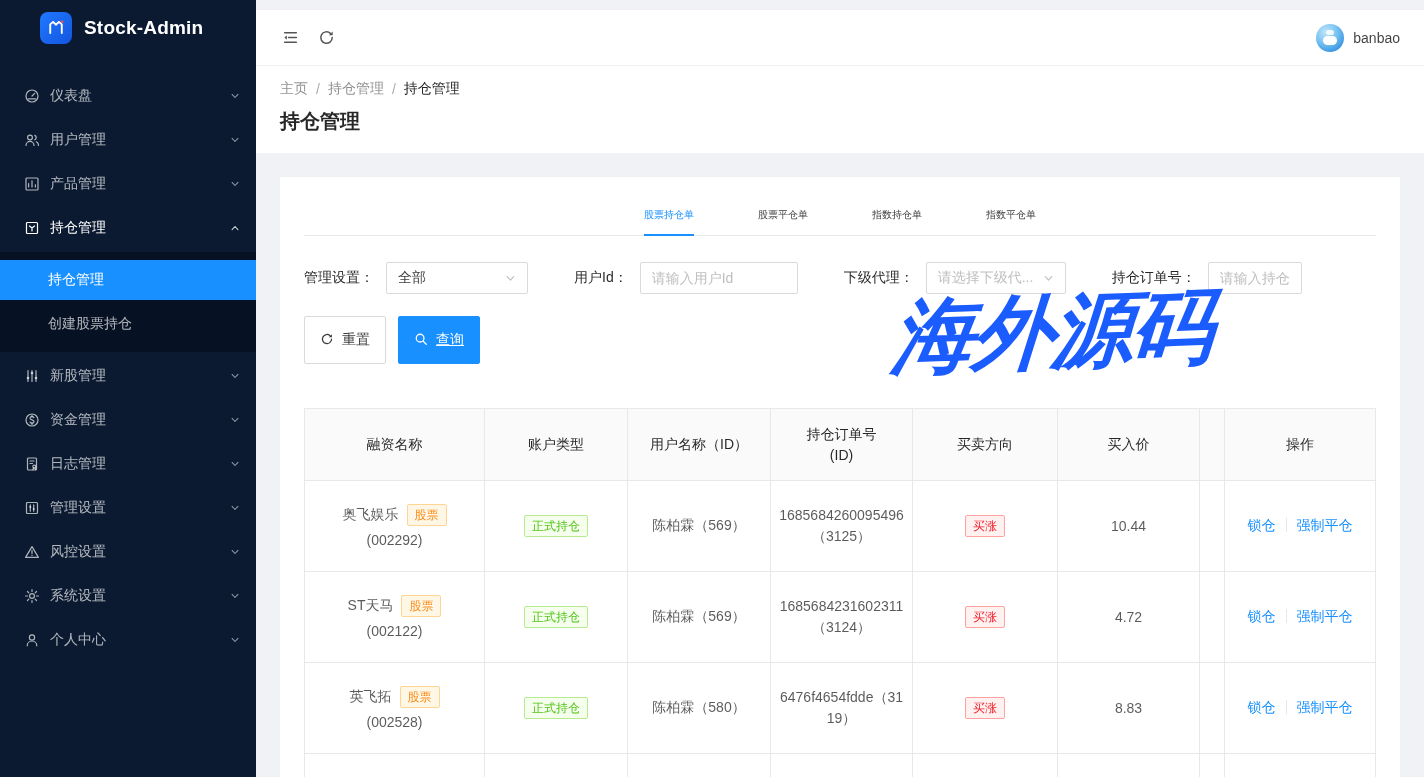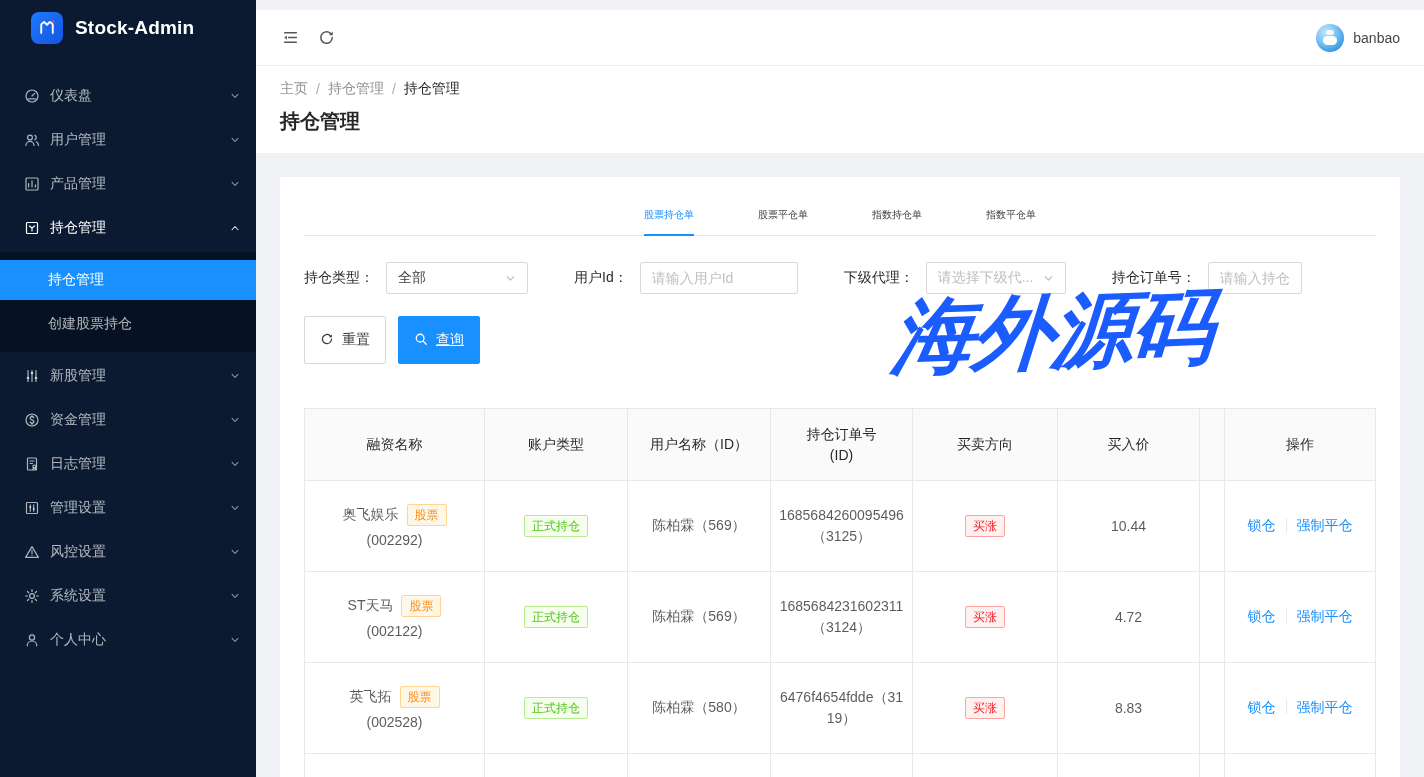--- a/index.html
+++ b/index.html
@@ -1,21 +1,21 @@
 <!DOCTYPE html>
 <html><head>
 <meta charset="utf-8">
 <style>
   * { margin:0; padding:0; box-sizing:border-box; }
   html,body { width:1424px; height:777px; overflow:hidden; }
   body { font-family:"Liberation Sans","DejaVu Sans",sans-serif; display:flex; background:#f0f2f5; font-size:14px; }
 
   
   .sidebar { width:256px; min-width:256px; background:#0b1a31; color:rgba(255,255,255,0.68); display:flex; flex-direction:column; overflow:hidden; }
-  .logo-row { height:56px; display:flex; align-items:center; gap:12px; padding-left:31px; flex-shrink:0; }
+  .logo-row { height:56px; display:flex; align-items:center; gap:12px; padding-left:40px; flex-shrink:0; }
   .logo-box { width:32px; height:32px; border-radius:8px; background:linear-gradient(135deg,#2079ff,#1355e0); display:flex; align-items:center; justify-content:center; }
   .logo-box svg { width:26px; height:26px; }
   .logo-title { color:#fff; font-size:19px; font-weight:700; letter-spacing:.2px; }
   .menu { padding-top:16px; flex:1; }
   .menu-item { height:40px; margin:4px 0; display:flex; align-items:center; padding:0 16px 0 24px; cursor:pointer; font-size:14px; }
   .menu-item.active { color:#fff; }
   .mi-icon { width:16px; height:16px; margin-right:10px; display:inline-flex; }
   .mi-icon svg { width:16px; height:16px; }
   .mi-label { flex:1; }
   .mi-chevron { width:10px; height:10px; display:inline-flex; opacity:.8; }
@@ -327,21 +327,21 @@
 
   <div class="tab">股票平仓单</div>
 
   <div class="tab">指数持仓单</div>
 
   <div class="tab">指数平仓单</div>
 </div>
 
       <div class="filters">
         <div class="filter-item">
-          <span class="filter-label">持仓类型：</span>
+          <span class="filter-label">管理设置：</span>
           <div class="select w-select1">
             <span class="sel-text">全部</span>
             <span class="sel-arrow">
                 <svg viewBox="0 0 12 12">
                   <polyline points="2.5,4 6,7.8 9.5,4" fill="none" stroke="currentColor" stroke-width="1.3" stroke-linecap="round" stroke-linejoin="round"></polyline>
                 </svg>
               </span>
           </div>
         </div>
         <div class="filter-item">

